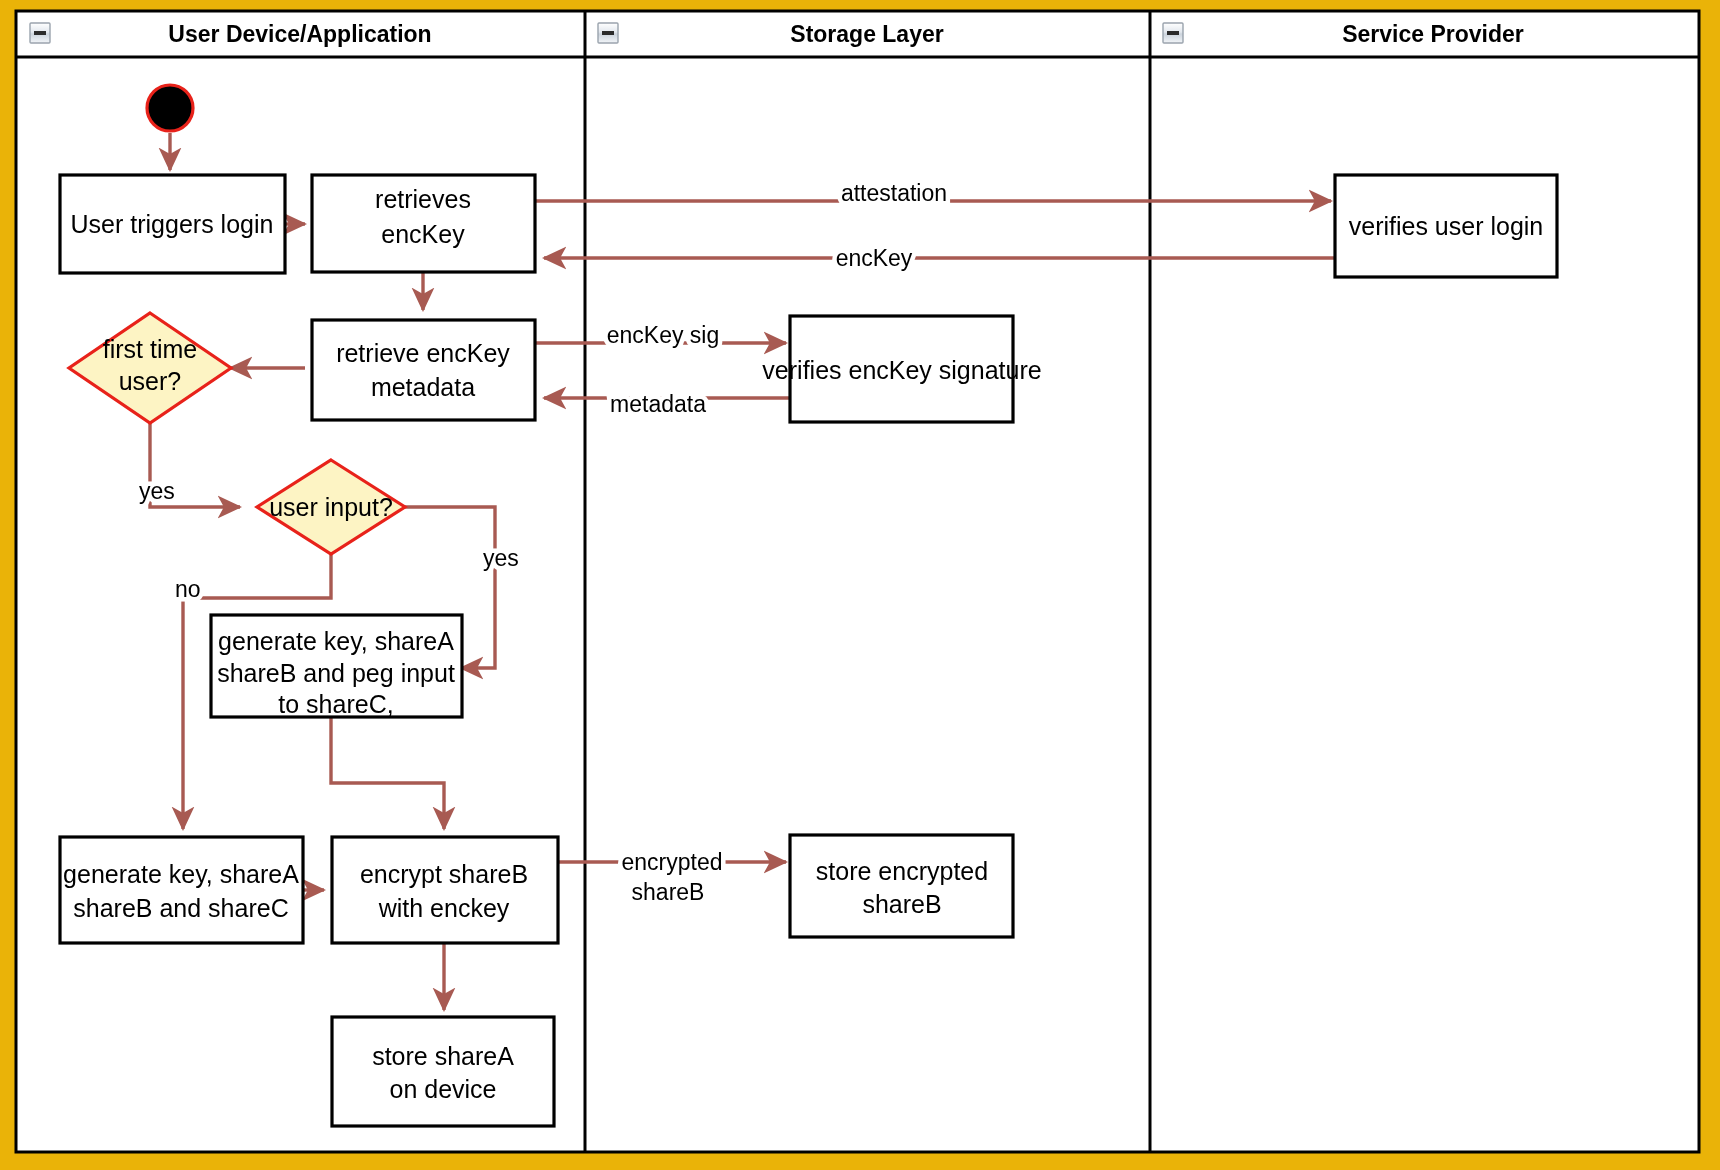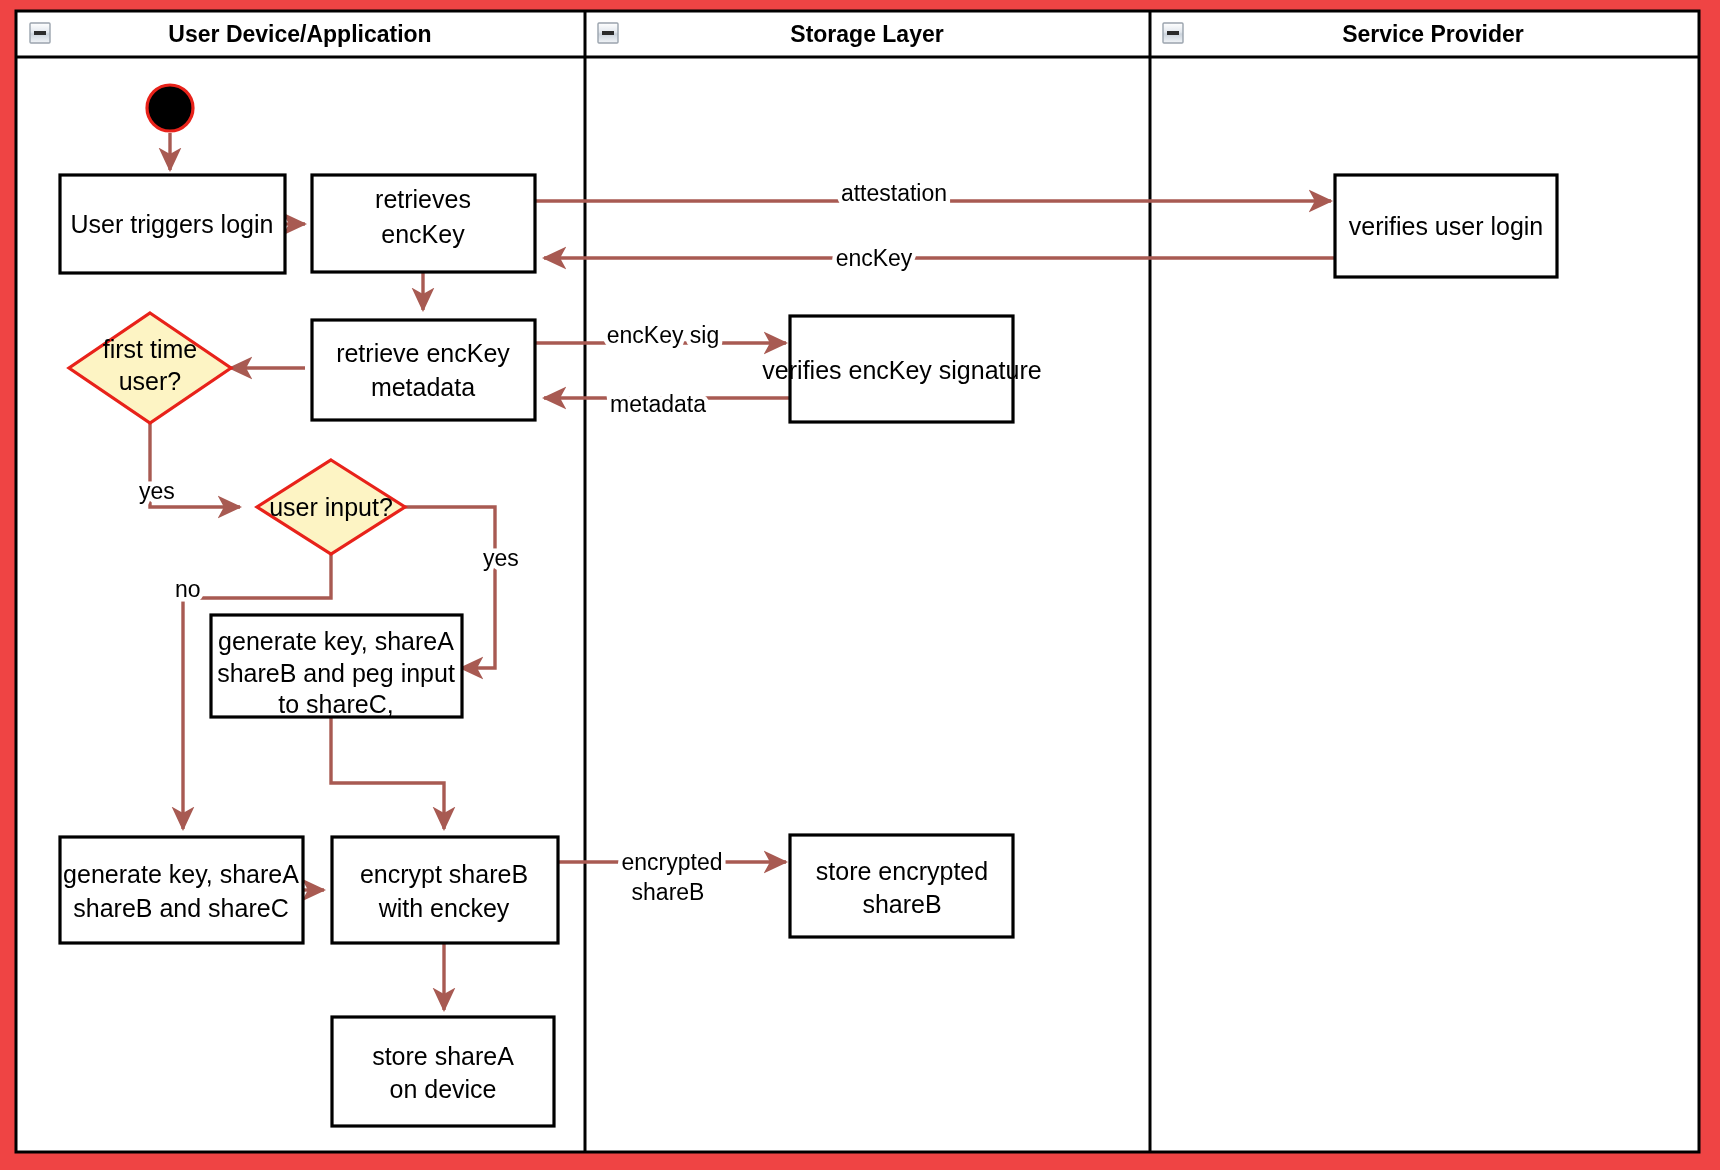--- a/index.html
+++ b/index.html
@@ -4,21 +4,21 @@
 <style>
   html, body {
     margin: 0; padding: 0;
     background: #ffffff;
     font-family: "Liberation Sans", sans-serif;
   }
   #stage {
     position: relative;
     width: 1720px;
     height: 1170px;
-    background: #ef4444;
+    background: #eab308;
     overflow: hidden;
   }
   svg#diagram { display: block; width: 1720px; height: 1170px; }
 
   .lane-frame { fill: #ffffff; stroke: #000000; stroke-width: 3; }
   .lane-div   { stroke: #000000; stroke-width: 3; }
   .hdr-rule   { stroke: #000000; stroke-width: 3; }
   .lane-title {
     font-family: "Liberation Sans", sans-serif;
     font-size: 23px; font-weight: bold; fill: #000000;

